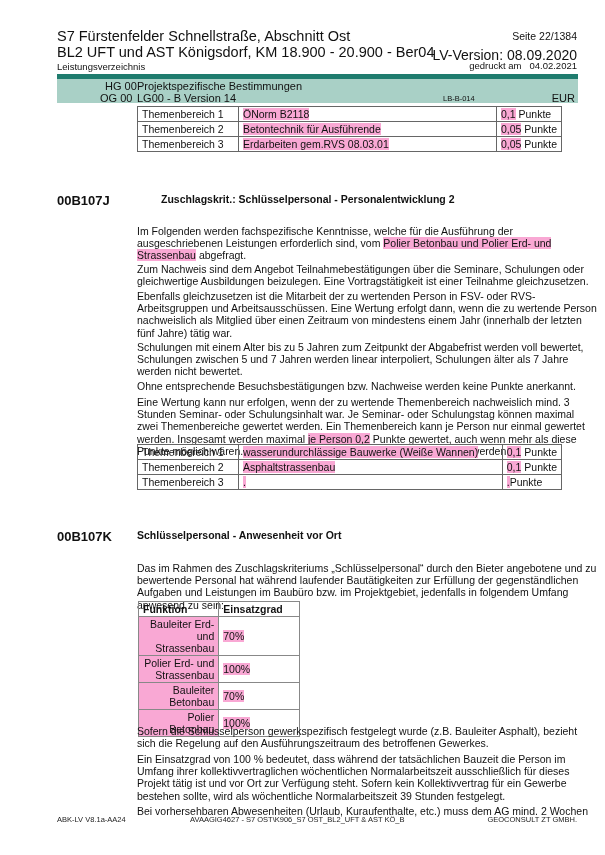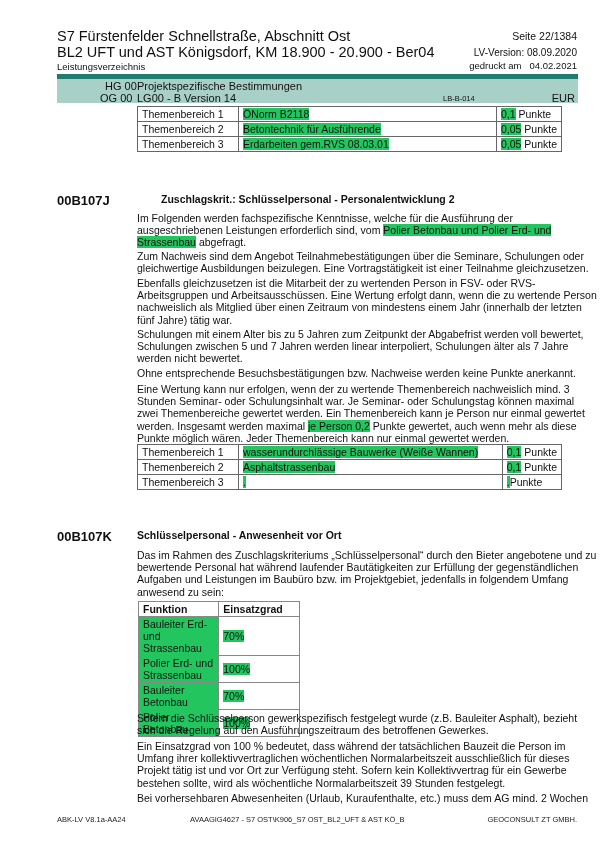--- a/index.html
+++ b/index.html
@@ -1,29 +1,29 @@
 <!DOCTYPE html>
 <html><head>
 <meta charset="utf-8">
 <style>
   html, body { margin:0; padding:0; background:#ffffff; }
   body { width:605px; height:855px; position:relative; overflow:hidden;
          font-family:"Liberation Sans", sans-serif; color:#111; }
   .abs { position:absolute; }
   .h1 { font-size:14.5px; line-height:17px; }
   .small { font-size:9.5px; }
-  .meta { font-size:10px; }
-  .hl { background:#22c55e; }
+  .meta { font-size:14px; }
+  .hl { background:#f9a8d4;text-align:right; }
   .greenbar { left:57px; width:521px; top:74px; height:5px; background:#1f7c6e; }
   .hgband { left:57px; width:521px; top:79px; height:24px; background:#a9d0c6; }
   .band-text { font-size:11px; line-height:12px; }
   table.tb { border-collapse:collapse; font-size:10.5px; position:absolute; }
   table.tb td { border:1px solid #666; padding:0 4px; height:14px; line-height:14px; white-space:nowrap; }
   table.tb { border:1.5px solid #555; }
-  .body-text { font-size:10.5px; line-height:12.2px; width:460px; }
+  .body-text { font-size:10.5px; line-height:12.2px; width:460px;margin-top:13px; }
   .code { font-size:13px; font-weight:bold; }
   .heading { font-size:10.5px; font-weight:bold; }
   table.ft { border-collapse:collapse; font-size:10.5px; position:absolute; border:1.5px solid #555; }
   table.ft td { border:1px solid #888; padding:1px 4px; line-height:12px; }
   table.ft .hdr td { font-weight:bold; }
   .footer { font-size:7.5px; color:#222; }
 </style>
 </head>
 <body>
 

